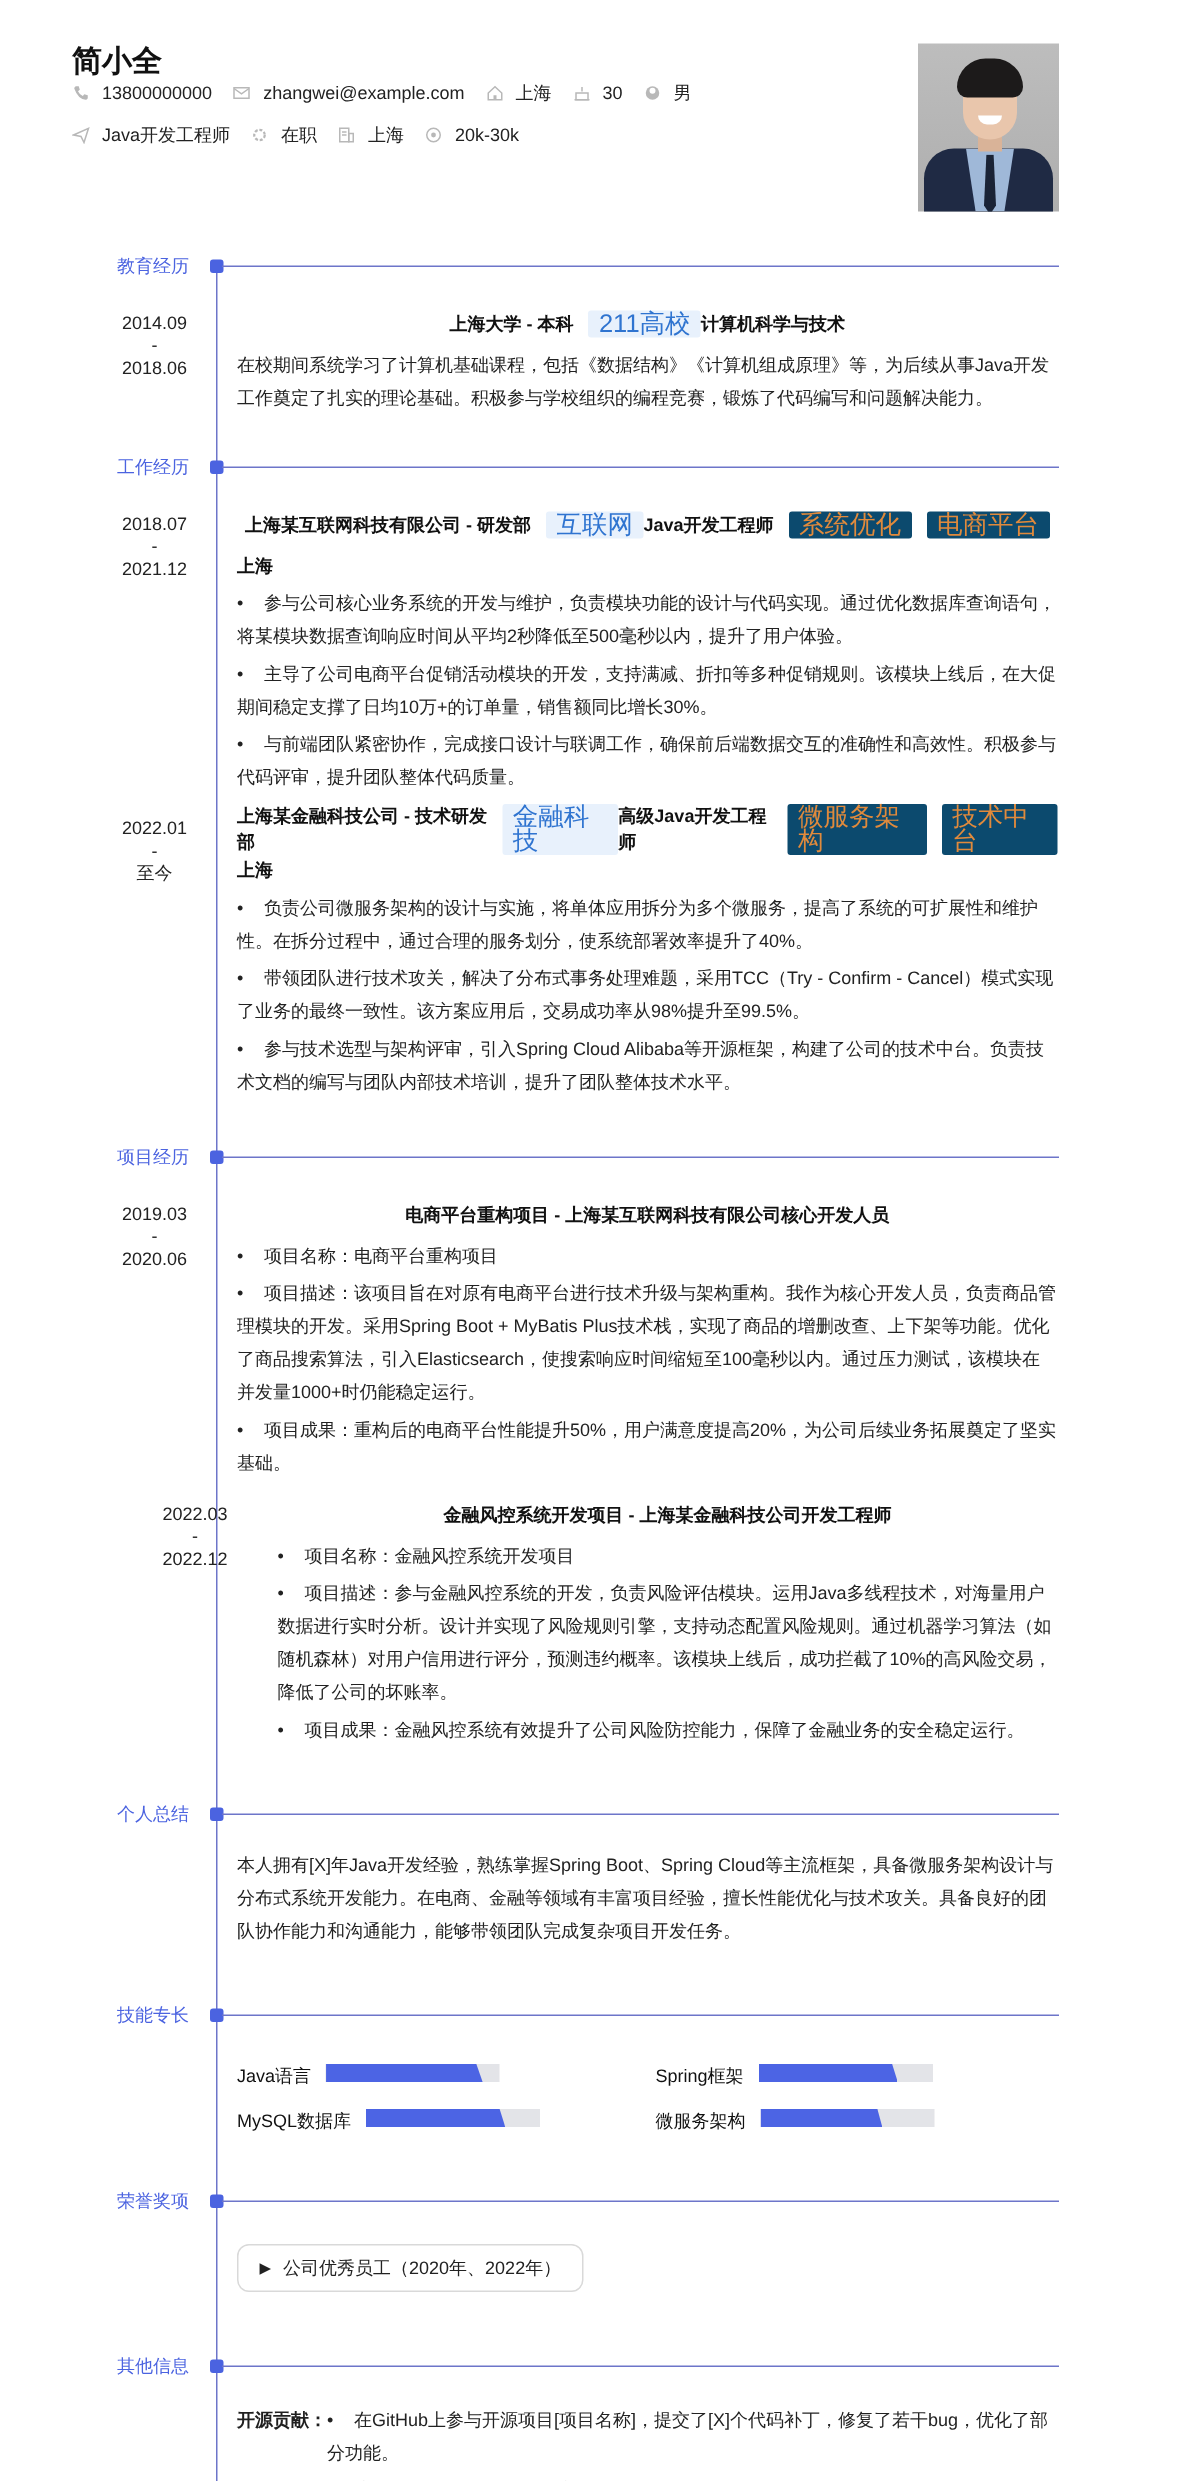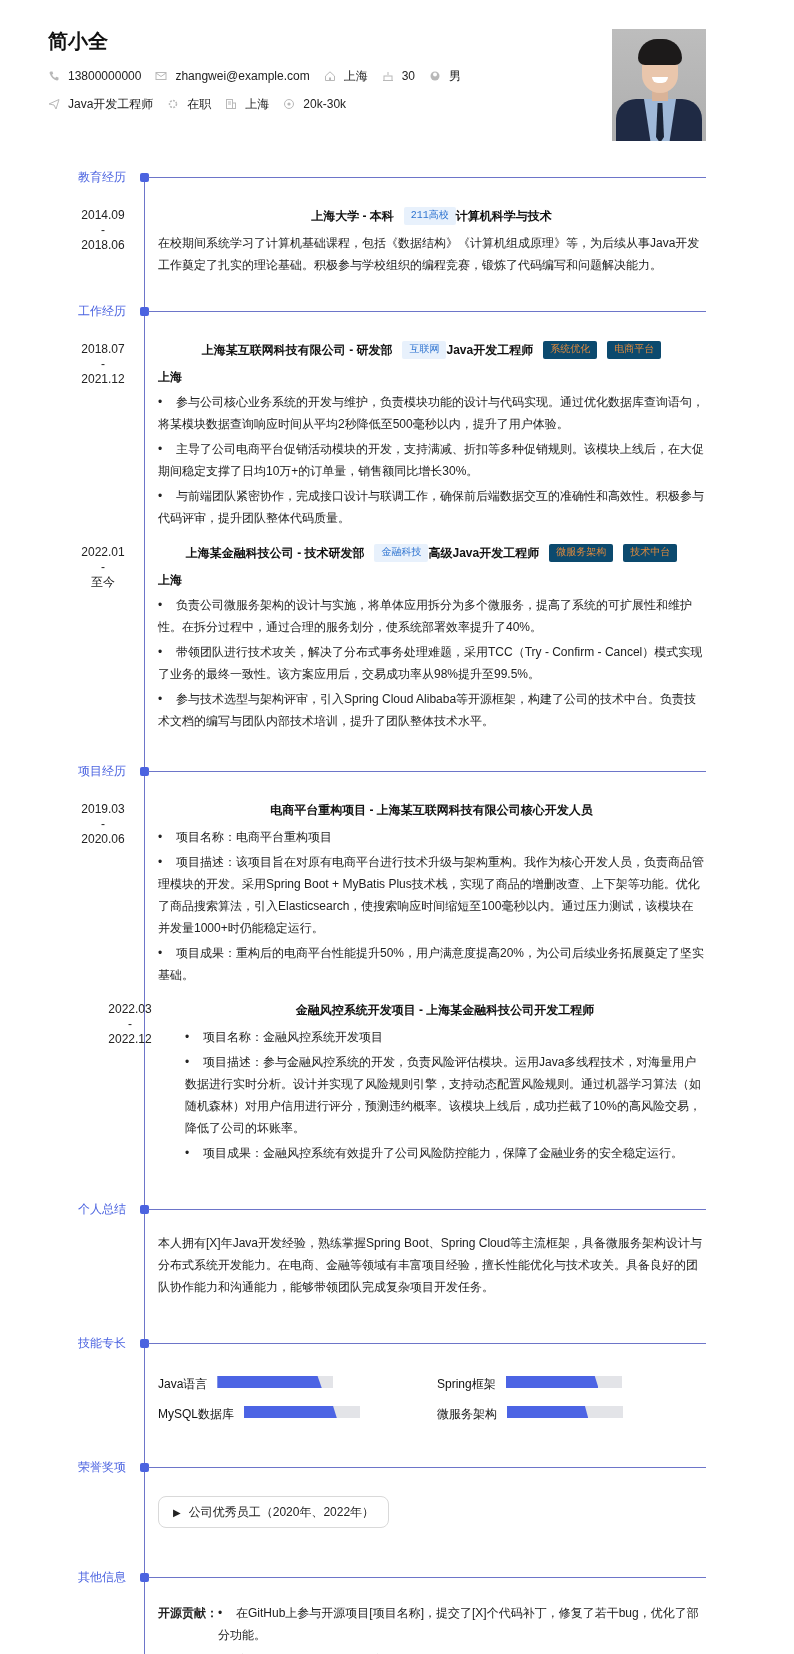--- a/index.html
+++ b/index.html
@@ -4,21 +4,21 @@
 <style>
   * { box-sizing: border-box; margin: 0; padding: 0; }
   html, body { background: #ffffff; }
   body {
     width: 794px; min-height: 1654px;
     font-family: "Liberation Sans", "DejaVu Sans", sans-serif;
     color: #1f1f1f; font-size: 12px; position: relative;
   }
   .header { position: relative; height: 160px; padding: 28px 56px 0 48px; }
   .name { font-size: 20px; font-weight: bold; color: #111; line-height: 26px; }
-  .info-row { display: flex; align-items: center; margin-top: 14px; color: #222; font-size: 12px; line-height: 16px; }
+  .info-row { display: flex; align-items: center; color: #222; font-size: 12px; line-height: 16px; }
   .info-row + .info-row { margin-top: 12px; }
   .info-item { display: flex; align-items: center; margin-right: 14px; }
   .info-icon { width: 12px; height: 12px; margin-right: 8px; color: #b8b8b8; display: inline-flex; align-items: center; justify-content: center; }
   .info-icon svg { width: 12px; height: 12px; }
   .photo {
     position: absolute; left: 612px; top: 29px; width: 94px; height: 112px;
     background: linear-gradient(#bdbdbd, #aeaeae); overflow: hidden;
   }
   .photo .hair { position:absolute; left:26px; top:10px; width:44px; height:26px; background:#1c1a1a; border-radius:22px 22px 8px 8px; }
   .photo .face { position:absolute; left:30px; top:20px; width:36px; height:44px; background:#e9c6ac; border-radius:16px 16px 18px 18px; }
@@ -35,21 +35,21 @@
   .section-head { position: relative; height: 18px; }
   .section-title { position: absolute; left: 78px; top: 0; font-size: 12px; color: #4b63e0; line-height: 18px; }
   .section-dot { position: absolute; left: 140px; top: 5px; width: 9px; height: 9px; background: #4b63e0; border-radius: 2px; }
   .section-line { position: absolute; left: 148px; right: 88px; top: 9px; height: 1px; background: #6d75c9; }
 
   .entry { position: relative; padding-left: 158px; padding-right: 89px; }
   .entry-date { position: absolute; left: 70px; width: 66px; text-align: center; font-size: 12px; line-height: 15px; color: #222; }
   .entry-head { display: flex; align-items: center; justify-content: center; height: 20px; }
   .entry-head .left, .entry-head .right { display: flex; align-items: center; }
   .entry-title { font-weight: bold; font-size: 12px; color: #111; }
-  .tag { display: inline-block; font-size: 10px; padding: 1px 7px; line-height: 16px; margin-left: 10px; border-radius: 2px; font-family: Liberation Mono, monospace; }
+  .tag { display: inline-block; font-size: 17px; padding: 1px 7px; line-height: 16px; margin-left: 10px; border-radius: 2px; }
   .tag.blue { background: #e8f1fc; color: #2f74d0; }
   .tag.orange { background: #0c4a6e; color: #e08a3c; }
   .entry-role { font-weight: bold; font-size: 12px; color: #111; }
   .entry-loc { font-weight: bold; font-size: 12px; color: #111; margin-top: 9px; line-height: 16px; }
   .para { font-size: 12px; line-height: 22px; color: #222; margin-top: 6px; }
   .bullets { list-style: none; margin-top: 6px; }
   .bullets li { position: relative; font-size: 12px; line-height: 22px; color: #222; text-indent: 0; padding-left: 0; margin-bottom: 3px; }
   .bullets li .b { display: inline-block; width: 18px; }
 
   .skills { display: grid; grid-template-columns: 279px 270px; row-gap: 14px; padding-left: 158px; }

